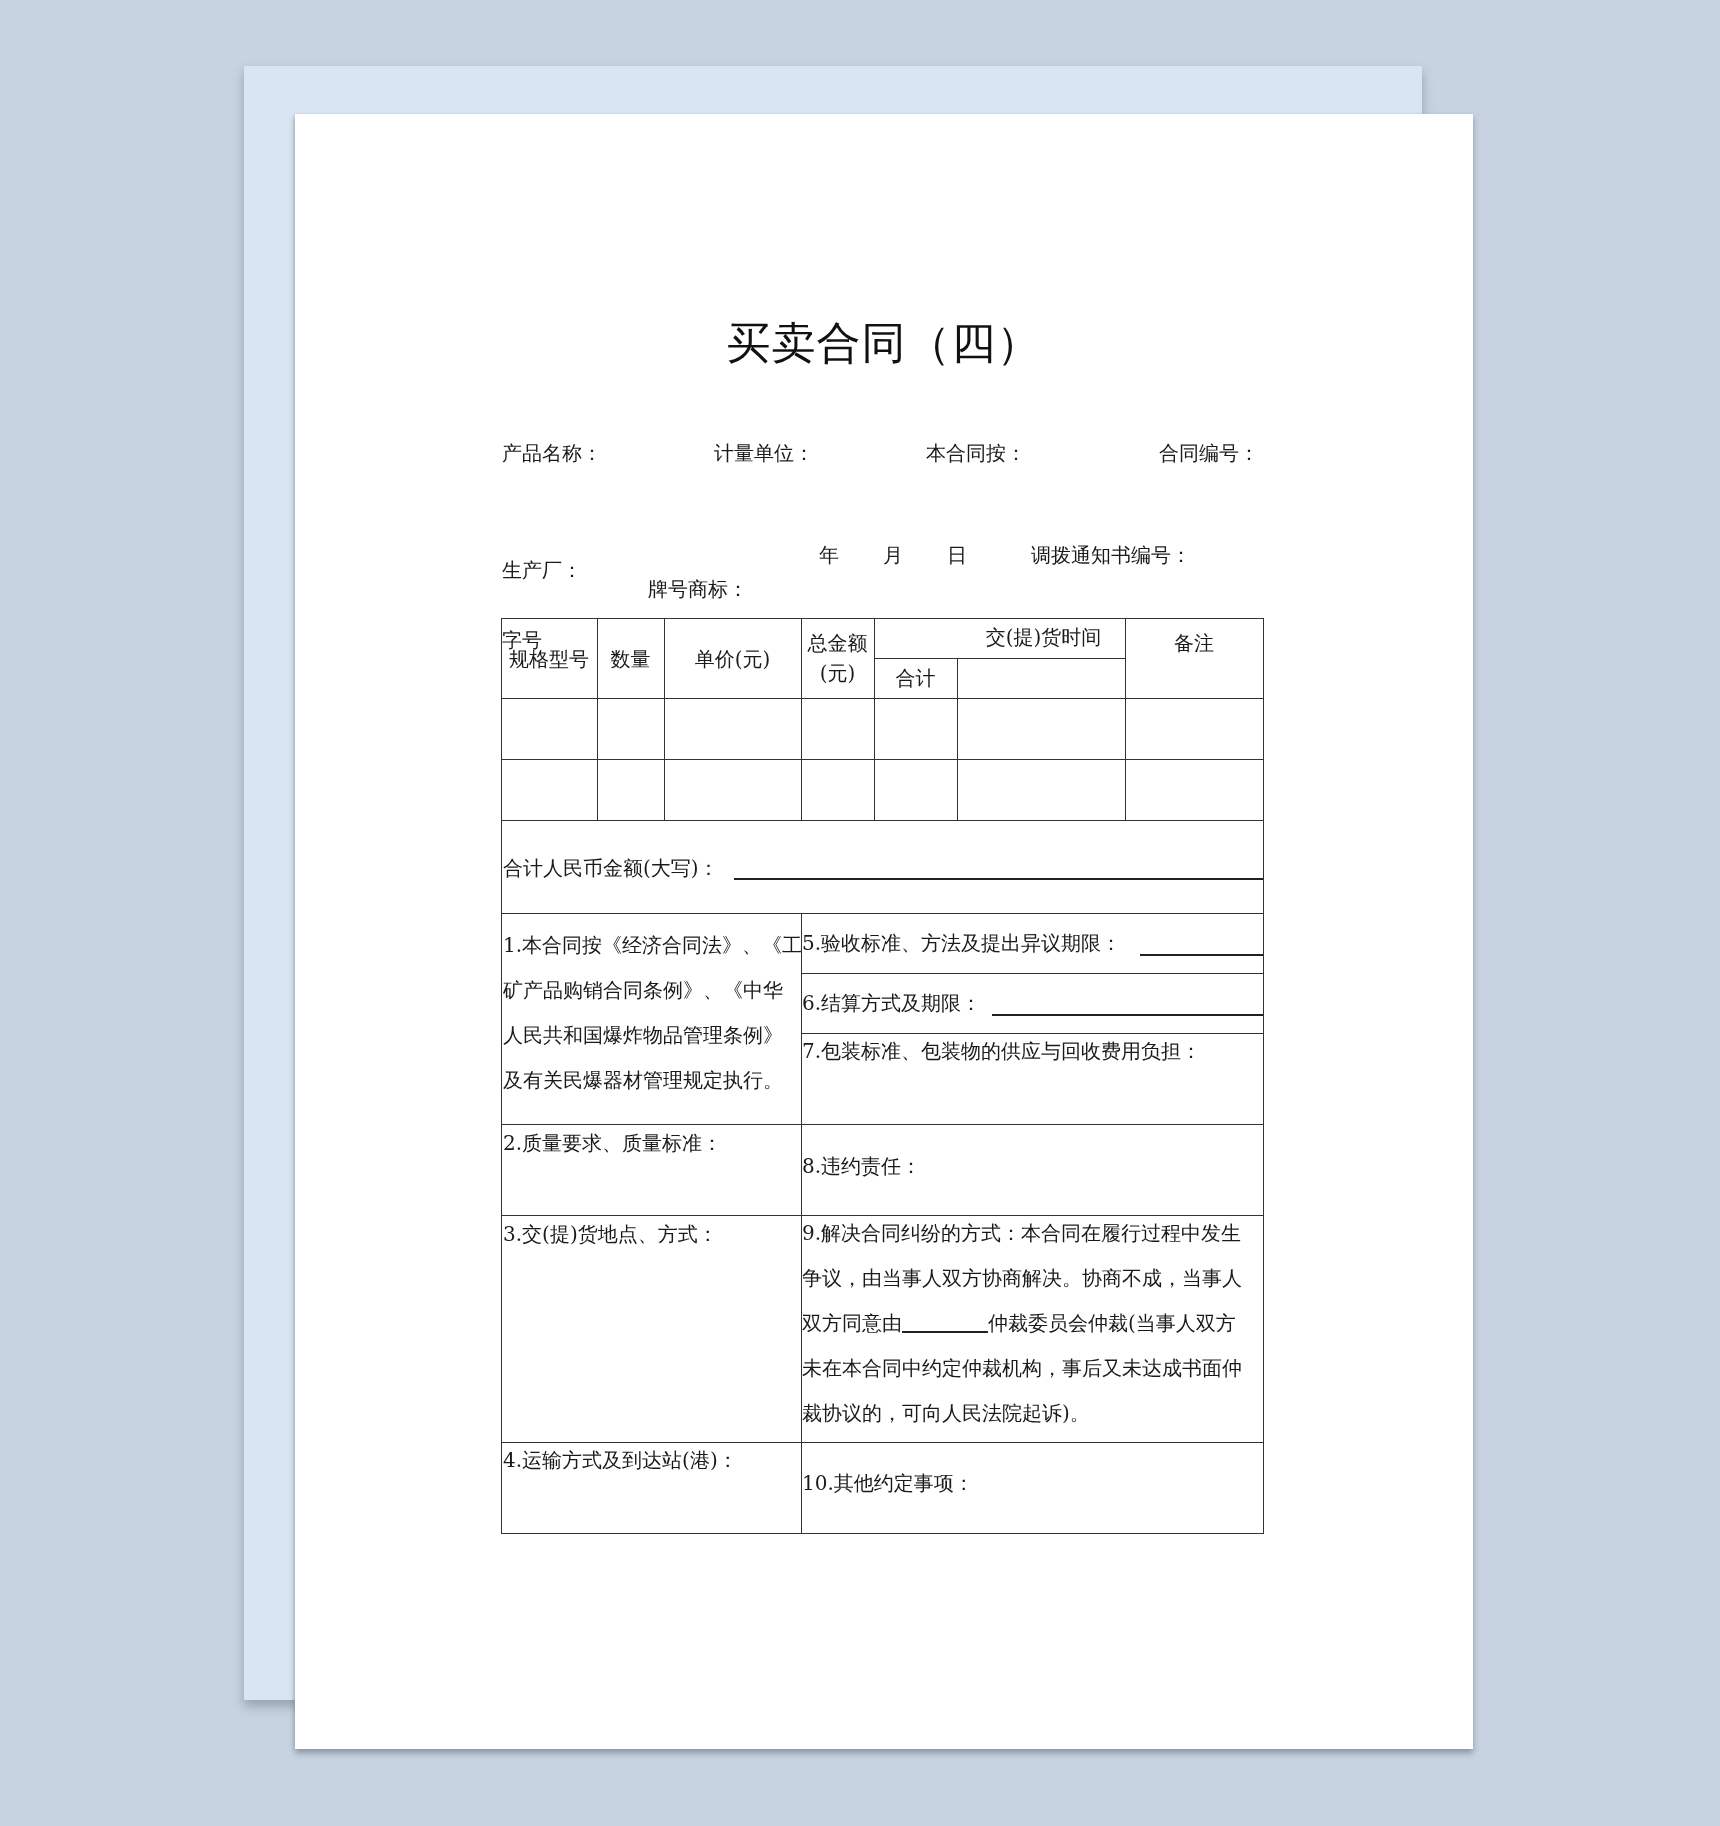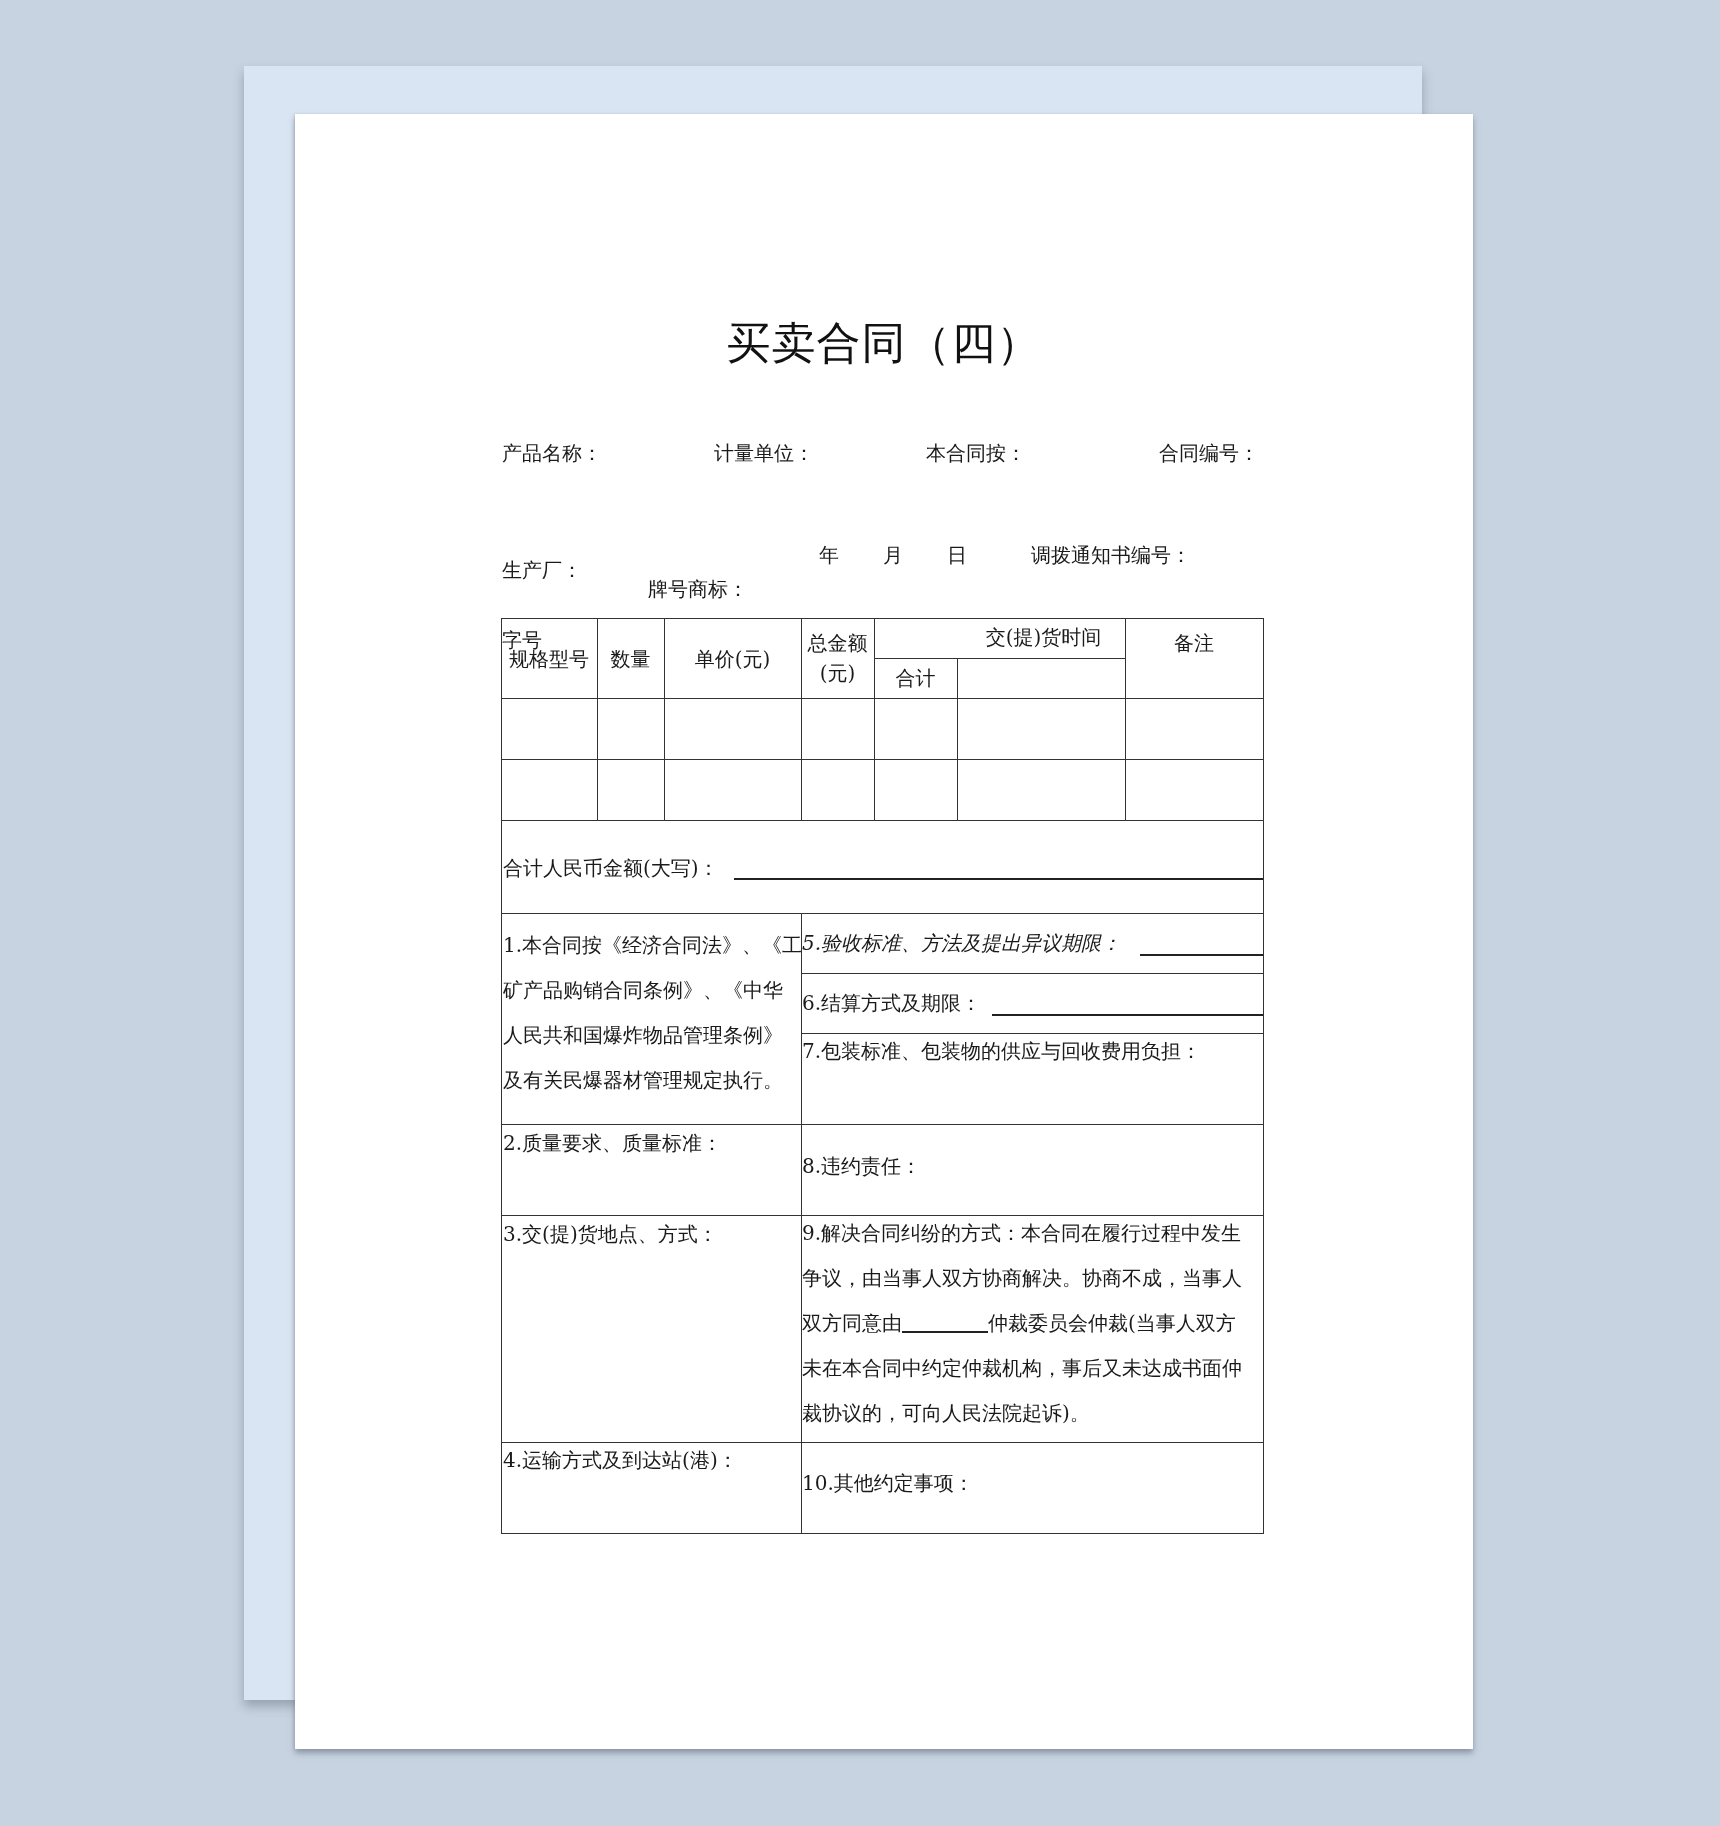--- a/index.html
+++ b/index.html
@@ -114,21 +114,21 @@
     <div class="hl" style="left:206px; top:1101px; width:762px;"></div>
     <div class="hl" style="left:206px; top:1328px; width:762px;"></div>
 
     <div class="para" style="left:208px; top:809px;">
       <div>1.本合同按《经济合同法》、《工</div>
       <div>矿产品购销合同条例》、《中华</div>
       <div>人民共和国爆炸物品管理条例》</div>
       <div>及有关民爆器材管理规定执行。</div>
     </div>
 
-    <div class="cell-text" style="left:507px; top:817px;font-style:italic;">5.验收标准、方法及提出异议期限：</div>
+    <div class="cell-text" style="left:507px; top:817px;">5.验收标准、方法及提出异议期限：</div>
     <div class="uline" style="left:845px; top:840px; width:123px;"></div>
 
     <div class="cell-text" style="left:507px; top:877px;">6.结算方式及期限：</div>
     <div class="uline" style="left:697px; top:900px; width:271px;"></div>
 
     <div class="cell-text" style="left:507px; top:925px;">7.包装标准、包装物的供应与回收费用负担：</div>
 
     <div class="cell-text" style="left:208px; top:1017px;">2.质量要求、质量标准：</div>
     <div class="cell-text" style="left:507px; top:1040px;">8.违约责任：</div>
 

